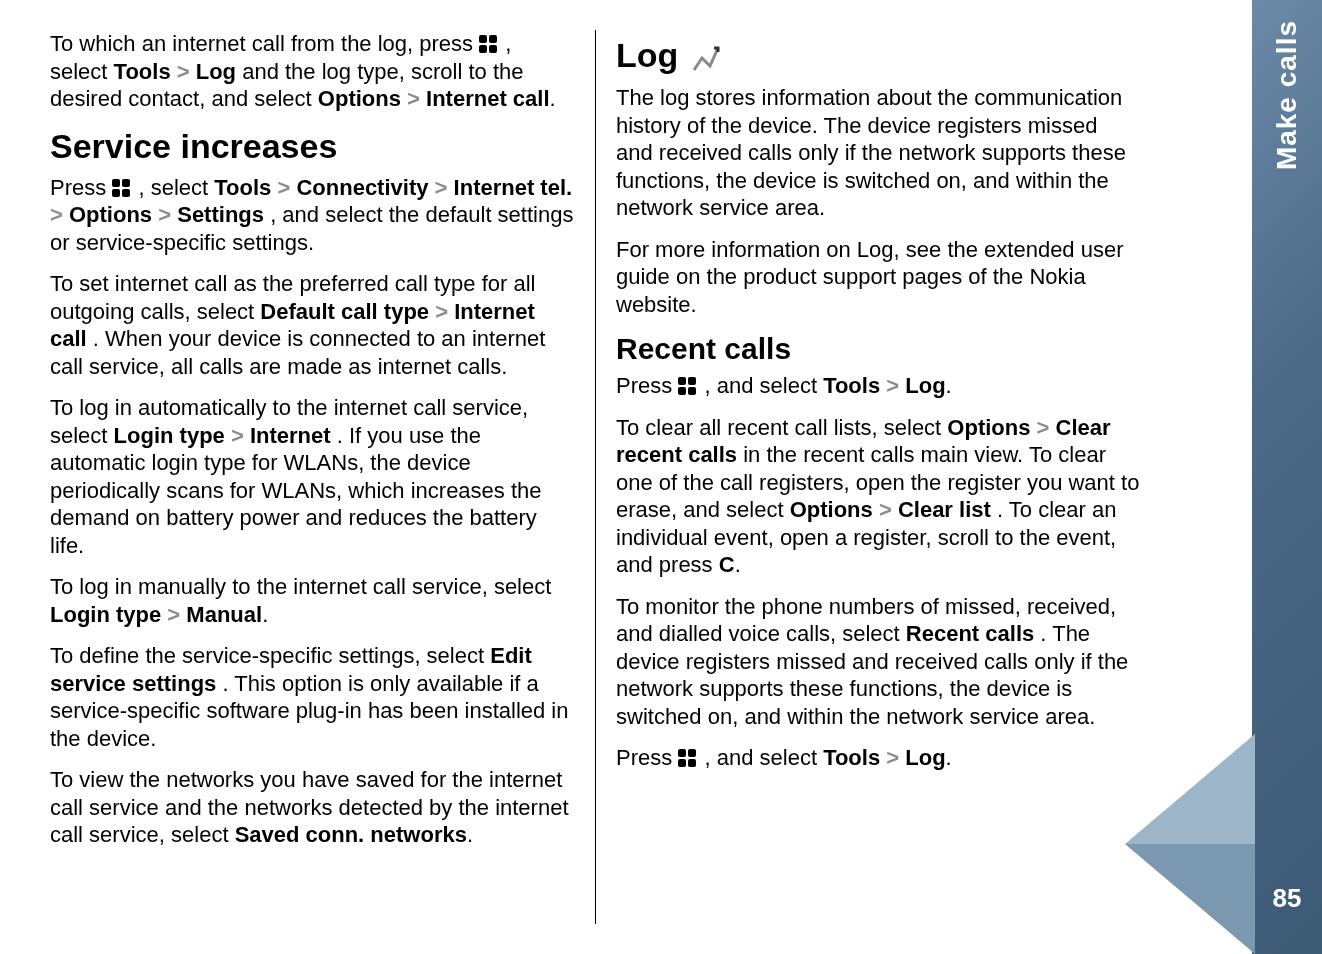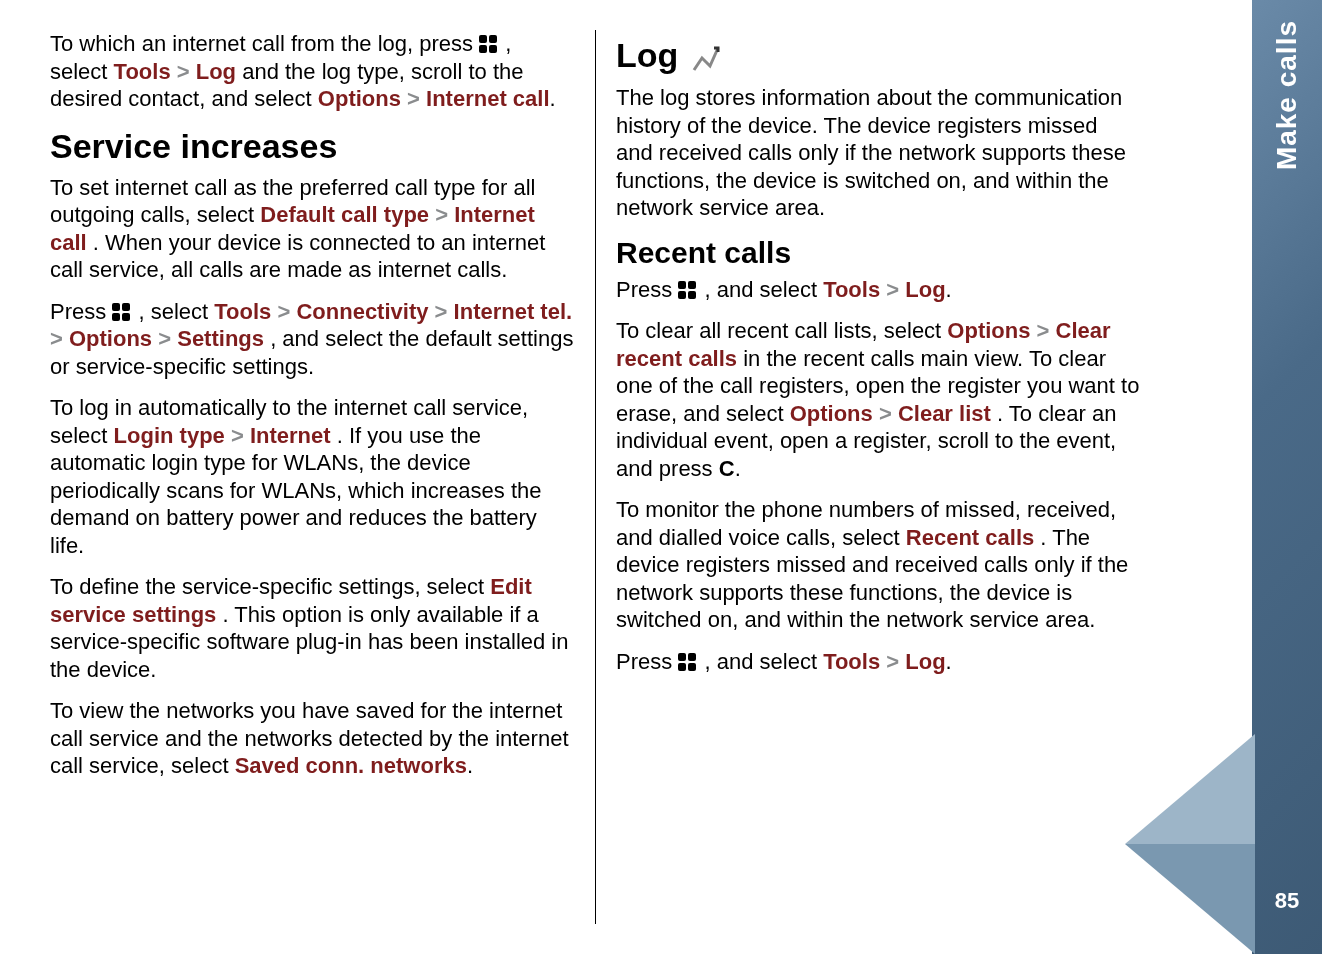--- a/index.html
+++ b/index.html
@@ -42,21 +42,21 @@
     font-size: 28px;
     writing-mode: vertical-rl;
     transform: rotate(180deg);
     margin-top: 20px;
     letter-spacing: 1px;
   }
   .page-num {
     position: absolute;
     bottom: 40px;
     color: #fff;
-    font-size: 22px;
+    font-size: 26px;
     font-weight: bold;
   }
   p {
     font-size: 22px;
     line-height: 1.25;
     color: #000;
     margin-bottom: 14px;
   }
   h2 {
     font-size: 34px;
@@ -64,21 +64,21 @@
     margin-bottom: 8px;
     margin-top: 6px;
   }
   h3 {
     font-size: 30px;
     font-weight: bold;
     margin-bottom: 6px;
     margin-top: 6px;
   }
   .ui {
-    color: #7f1d1d;
+    color: #000000;
     font-weight: bold;
   }
   .sep {
     color: #8a8c8e;
     font-weight: bold;
   }
   .bold { font-weight: bold; }
   .menu-icon {
     display: inline-block;
     width: 20px;
@@ -127,51 +127,57 @@
       <span class="ui">Log</span>
       <span> and the log type, scroll to the desired contact, and select </span>
       <span class="ui">Options</span>
       <span class="sep"> <span>&gt;</span> </span>
       <span class="ui">Internet call</span>.
     </p>
 
     <h2>Service increases</h2>
 
     <p>
+      <span>Press </span>
+      <span class="menu-icon"></span>
+      <span> , select </span>
+      <span class="ui">Tools</span>
+      <span class="sep"> <span>&gt;</span> </span>
+      <span class="ui">Connectivity</span>
+      <span class="sep"> <span>&gt;</span> </span>
+      <span class="ui">Internet tel.</span>
+      <span class="sep"> <span>&gt;</span> </span>
+      <span class="ui">Options</span>
+      <span class="sep"> <span>&gt;</span> </span>
+      <span class="ui">Settings</span>
+      <span>, and select the default settings or service-specific settings.</span>
+    </p>
+
+    <p>
       <span>To set internet call as the preferred call type for all outgoing calls, select </span>
       <span class="ui">Default call type</span>
       <span class="sep"> <span>&gt;</span> </span>
       <span class="ui">Internet call</span>
       <span>. When your device is connected to an internet call service, all calls are made as internet calls.</span>
     </p>
 
     <p>
-      <span>Press </span>
-      <span class="menu-icon"></span>
-      <span> , select </span>
-      <span class="ui">Tools</span>
-      <span class="sep"> <span>&gt;</span> </span>
-      <span class="ui">Connectivity</span>
-      <span class="sep"> <span>&gt;</span> </span>
-      <span class="ui">Internet tel.</span>
-      <span class="sep"> <span>&gt;</span> </span>
-      <span class="ui">Options</span>
-      <span class="sep"> <span>&gt;</span> </span>
-      <span class="ui">Settings</span>
-      <span>, and select the default settings or service-specific settings.</span>
-    </p>
-
-    <p>
       <span>To log in automatically to the internet call service, select </span>
       <span class="ui">Login type</span>
       <span class="sep"> <span>&gt;</span> </span>
       <span class="ui">Internet</span>
       <span>. If you use the automatic login type for WLANs, the device periodically scans for WLANs, which increases the demand on battery power and reduces the battery life.</span>
     </p>
 
+    <p>
+      <span>To log in manually to the internet call service, select </span>
+      <span class="ui">Login type</span>
+      <span class="sep"> <span>&gt;</span> </span>
+      <span class="ui">Manual</span>.
+    </p>
 
     <p>
       <span>To define the service-specific settings, select </span>
       <span class="ui">Edit service settings</span>
       <span>. This option is only available if a service-specific software plug-in has been installed in the device.</span>
     </p>
 
     <p>
       <span>To view the networks you have saved for the internet call service and the networks detected by the internet call service, select </span>
       <span class="ui">Saved conn. networks</span>.
@@ -183,20 +189,21 @@
       <span>Log</span>
       <span class="log-icon">
         <svg viewBox="0 0 36 36">
             <path d="M6 30 L14 18 L22 26 L30 8" stroke="#888" stroke-width="3" fill="none"></path>
             <path d="M26 8 L30 8 L30 12" stroke="#333" stroke-width="3" fill="none"></path>
           </svg>
       </span>
     </h2>
 
     <p>The log stores information about the communication history of the device. The device registers missed and received calls only if the network supports these functions, the device is switched on, and within the network service area.</p>
+    <p>For more information on Log, see the extended user guide on the product support pages of the Nokia website.</p>
 
     <h3>Recent calls</h3>
 
     <p>
       <span>Press </span>
       <span class="menu-icon"></span>
       <span> , and select </span>
       <span class="ui">Tools</span>
       <span class="sep"> <span>&gt;</span> </span>
       <span class="ui">Log</span>.

